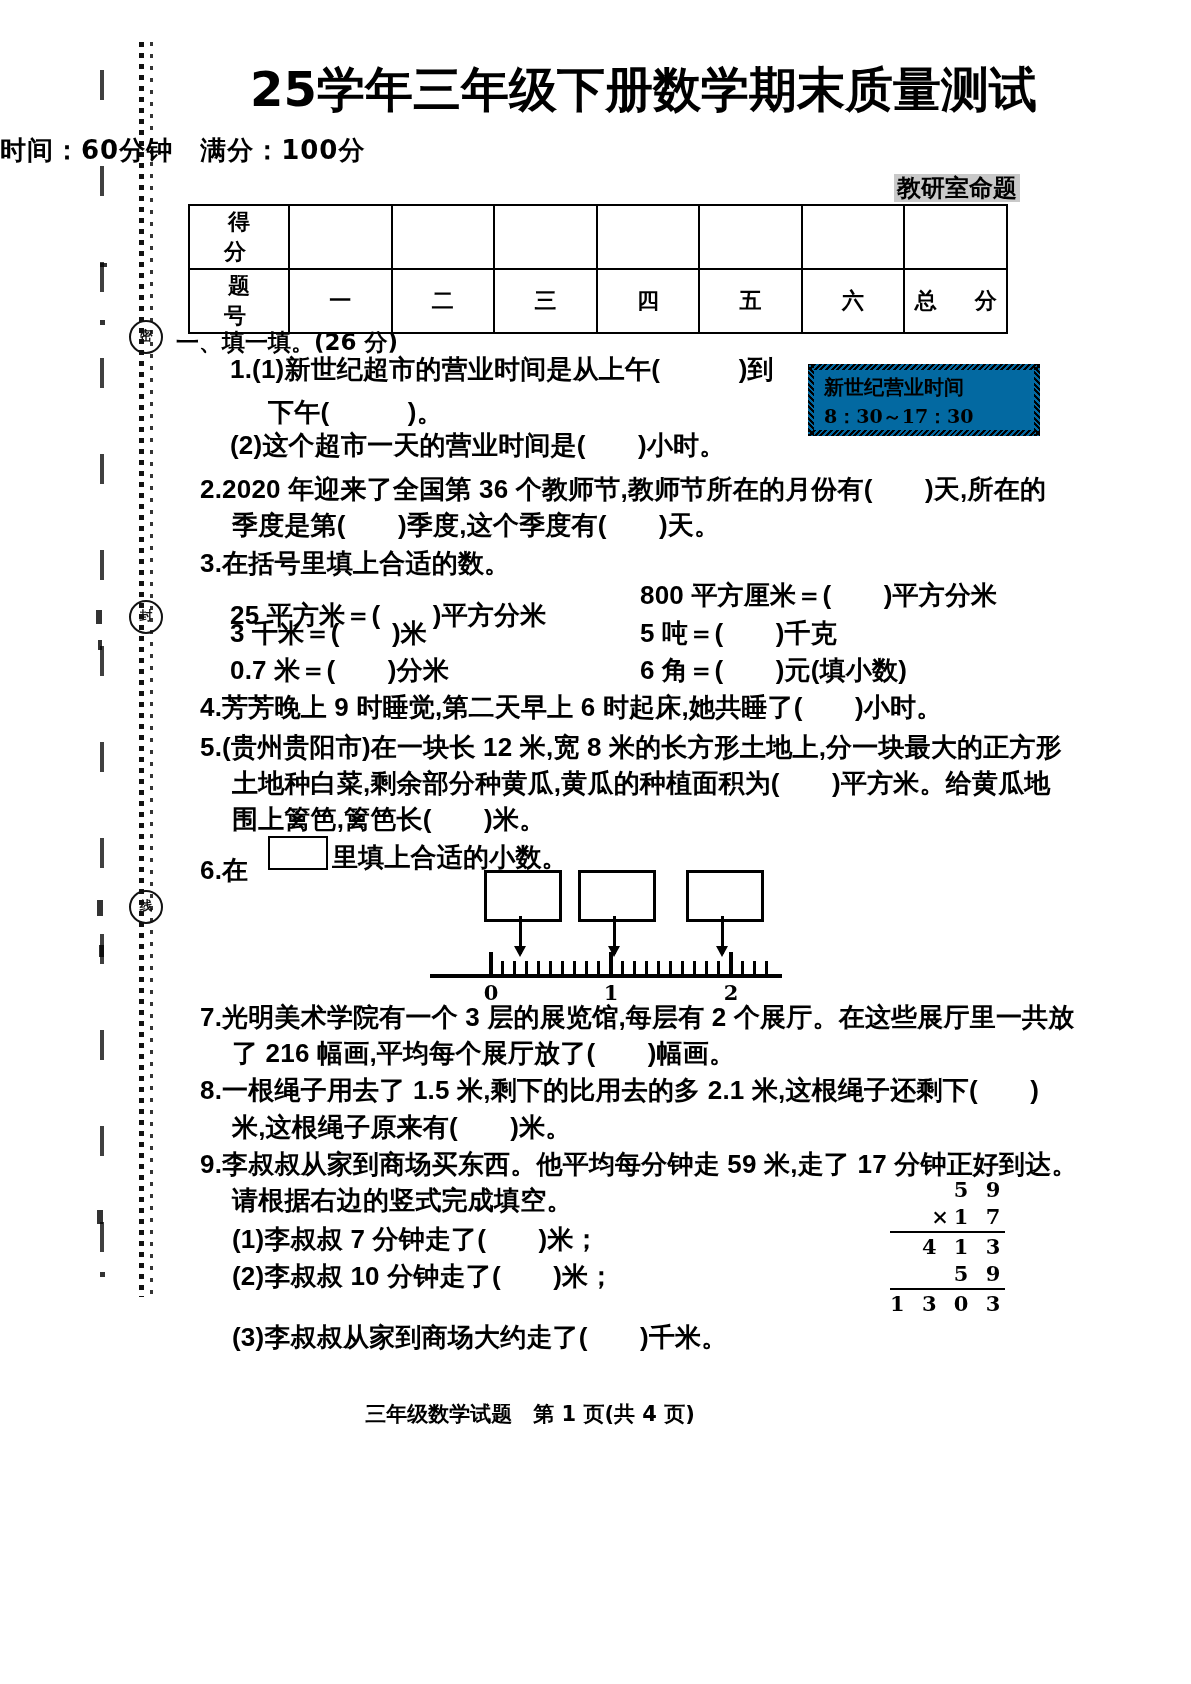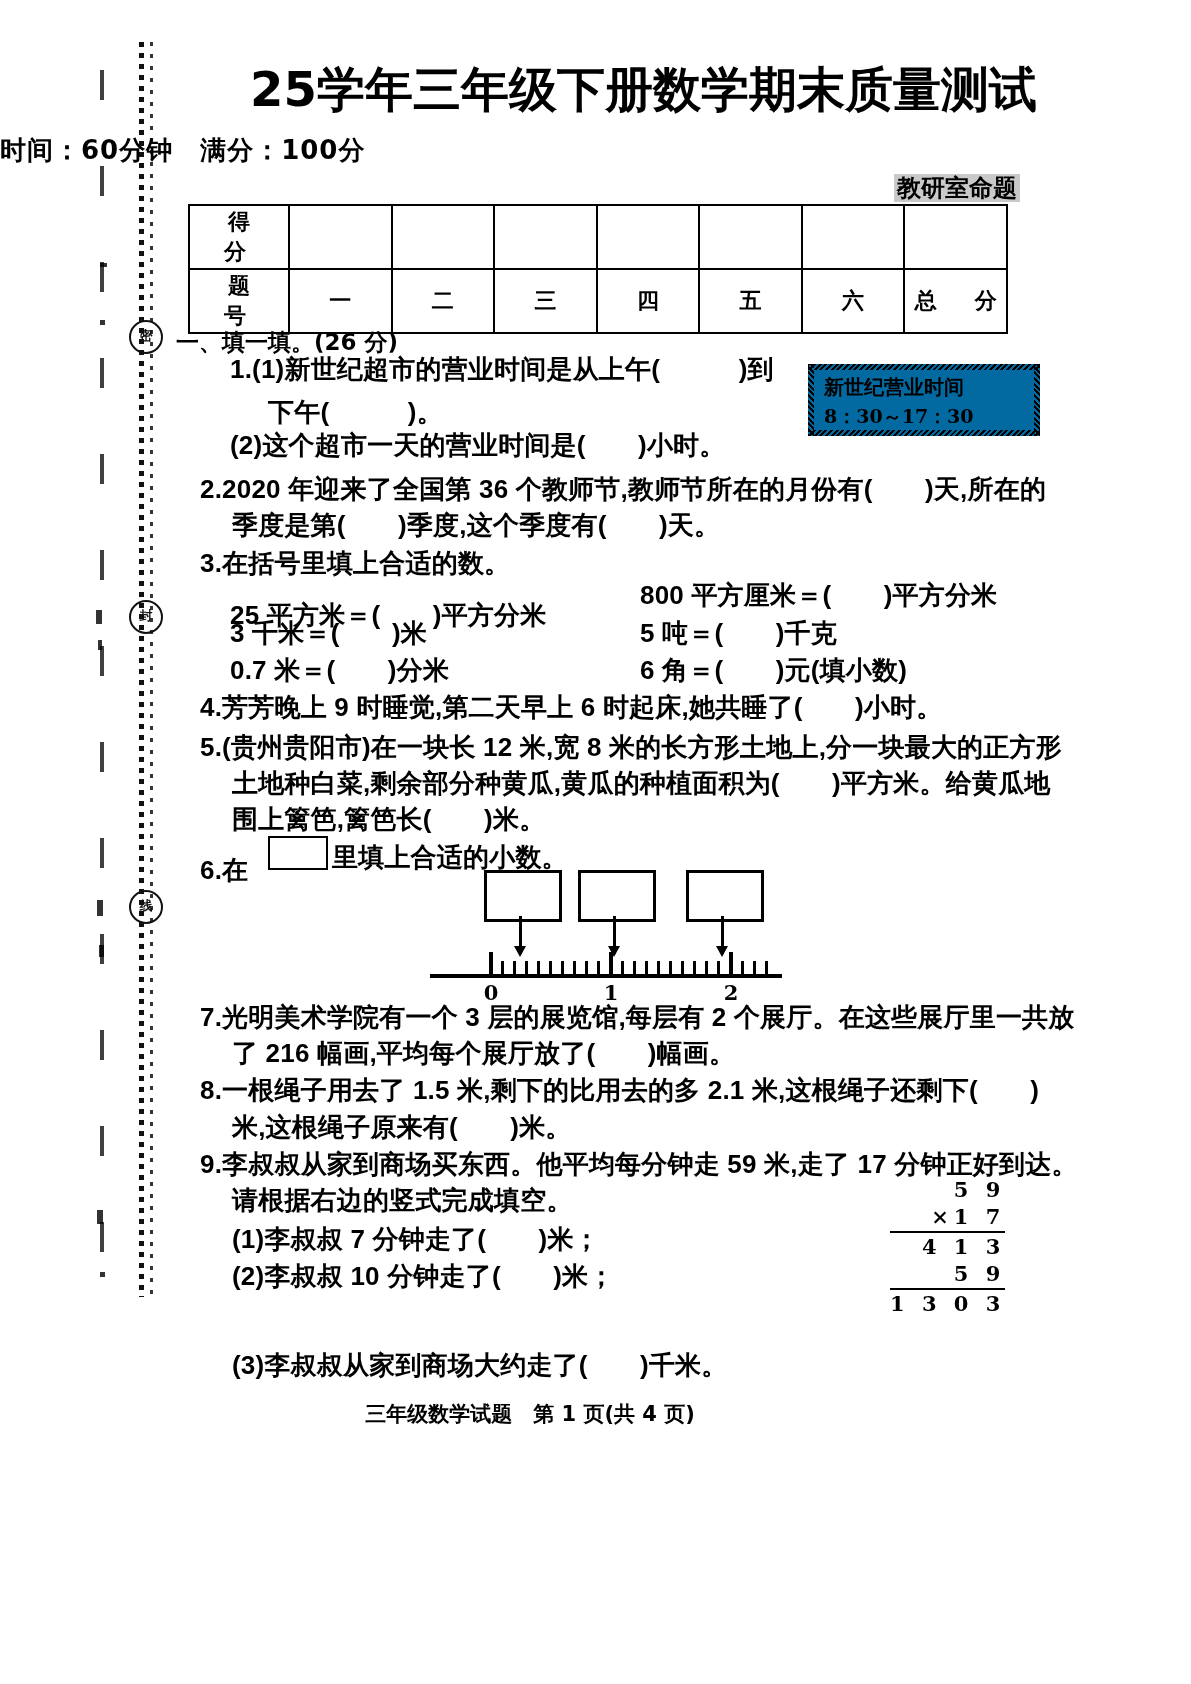--- a/index.html
+++ b/index.html
@@ -293,21 +293,21 @@
   <div class="ln" style="left:200px;top:1000px;">7.光明美术学院有一个 3 层的展览馆,每层有 2 个展厅。在这些展厅里一共放</div>
   <div class="ln" style="left:232px;top:1036px;">了 216 幅画,平均每个展厅放了(　　)幅画。</div>
 
   <div class="ln" style="left:200px;top:1073px;">8.一根绳子用去了 1.5 米,剩下的比用去的多 2.1 米,这根绳子还剩下(　　)</div>
   <div class="ln" style="left:232px;top:1110px;">米,这根绳子原来有(　　)米。</div>
 
   <div class="ln" style="left:200px;top:1147px;">9.李叔叔从家到商场买东西。他平均每分钟走 59 米,走了 17 分钟正好到达。</div>
   <div class="ln" style="left:232px;top:1183px;">请根据右边的竖式完成填空。</div>
   <div class="ln" style="left:232px;top:1222px;">(1)李叔叔 7 分钟走了(　　)米；</div>
   <div class="ln" style="left:232px;top:1259px;">(2)李叔叔 10 分钟走了(　　)米；</div>
-  <div class="ln" style="left:232px;top:1348px;">(3)李叔叔从家到商场大约走了(　　)千米。</div>
+  <div class="ln" style="left:232px;top:1320px;">(3)李叔叔从家到商场大约走了(　　)千米。</div>
 
   <div class="vmul">
     <span class="r">5 9</span>
     <span class="r rule"><span>×</span><span>1 7</span></span>
     <span class="r">4 1 3</span>
     <span class="r rule">5 9</span>
     <span class="r">1 3 0 3</span>
   </div>
 
   <div class="footer">三年级数学试题　第 1 页(共 4 页)</div>

